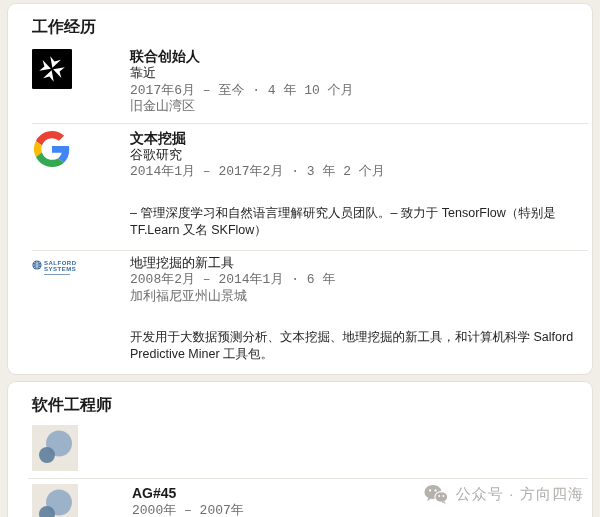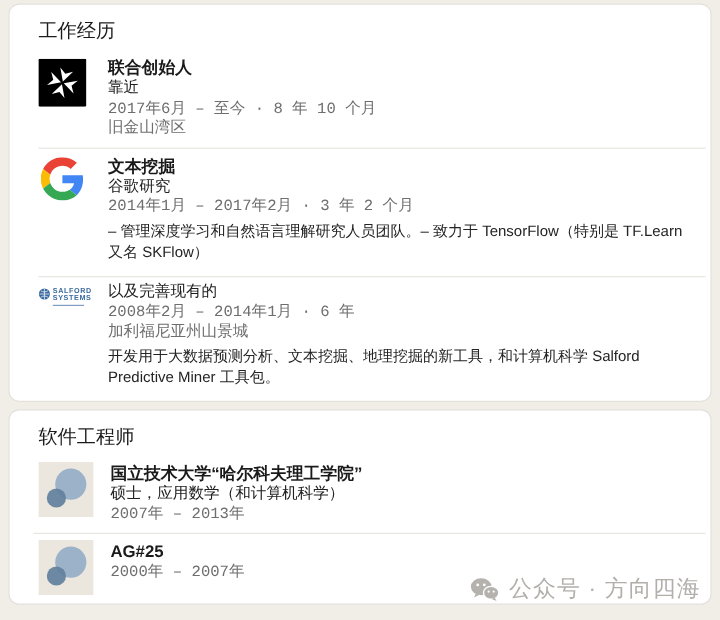--- a/index.html
+++ b/index.html
@@ -10,32 +10,32 @@
     -webkit-font-smoothing:antialiased;
   }
   .card{
     background:#ffffff;border-radius:8px;margin:0 8px;
     box-shadow:0 0 0 1px rgba(0,0,0,0.05);
     overflow:hidden;
   }
   .card.work{margin-top:4px;}
   .card.edu{margin-top:8px;}
   .section-title{
-    font-size:16px;font-weight:400;color:#1b1b1b;
+    font-size:16px;font-weight:700;color:#1b1b1b;
     padding:13px 24px 5px;line-height:20px;
   }
-  .entry{display:flex;padding:5px 10px 7px 24px;}
+  .entry{display:flex;padding:5px 10px 7px 24px;gap:40px;}
   .logo-box{width:42px;flex:none;margin-right:16px;}
   .edu .logo-box{width:46px;margin-right:14px;}
   .entry-body{min-width:0;flex:1;}
   .entry-title{font-size:14px;font-weight:700;color:#1a1a1a;line-height:19px;}
   .entry-line{font-size:13px;color:#202020;line-height:16.5px;font-family:Liberation Mono, monospace;}
   .entry-line.muted{color:#6e6e6e;}
   .entry-desc{
-    margin:4px 0 4px;font-size:12.5px;color:#242424;line-height:17px;
+    margin:24px 0 4px;font-size:12.5px;color:#242424;line-height:17px;
   }
   .divider{height:1px;background:#e8e6e1;margin:0 4px 0 24px;}
   .edu .divider{margin-left:20px;}
 
   
   .kaojin-svg{display:block;width:40px;height:40px;margin-top:2px;}
 
   
   .google-svg{display:block;width:36px;height:36px;margin:2px 0 0 2px;}
 
@@ -49,21 +49,21 @@
   }
   .salford-rule{height:1px;background:#7d9cc0;margin-top:2px;width:26px;}
 
   
   .edu-logo-svg{display:block;width:46px;height:46px;}
 
   
   .watermark{
     position:absolute;right:16px;bottom:13px;
     display:flex;align-items:center;gap:8px;
-    color:#b2afab;font-size:19px;letter-spacing:1px;
+    color:#b2afab;font-size:15px;letter-spacing:1px;
   }
   .wechat-svg{width:24px;height:20px;display:block;}
 </style>
 </head>
 <body>
 
 <div class="card work">
   <div class="section-title">工作经历</div>
 
   <div class="entry">
@@ -74,21 +74,21 @@
           <path d="M50 47 L36 21 L50 30 L64 21 Z"></path>
           <path d="M50 47 L36 21 L50 30 L64 21 Z" transform="rotate(90 50 50)"></path>
           <path d="M50 47 L36 21 L50 30 L64 21 Z" transform="rotate(180 50 50)"></path>
           <path d="M50 47 L36 21 L50 30 L64 21 Z" transform="rotate(270 50 50)"></path>
         </g>
       </svg>
     </div>
     <div class="entry-body">
       <div class="entry-title">联合创始人</div>
       <div class="entry-line">靠近</div>
-      <div class="entry-line muted">2017年6月 – 至今 · 8 年 10 个月</div>
+      <div class="entry-line muted">2017年6月 – 至今 · 4 年 10 个月</div>
       <div class="entry-line muted">旧金山湾区</div>
     </div>
   </div>
 
   <div class="divider"></div>
 
   <div class="entry">
     <div class="logo-box">
       <svg class="google-svg" viewBox="0 0 48 48">
         <path fill="#EA4335" d="M24 9.5c3.54 0 6.71 1.22 9.21 3.6l6.85-6.85C35.9 2.38 30.47 0 24 0 14.62 0 6.51 5.38 2.56 13.22l7.98 6.19C12.43 13.72 17.74 9.5 24 9.5z"></path>
@@ -115,58 +115,53 @@
           <path d="M1 5 H9 M5 0.5 V9.5 M2 2.3 C3.7 3.6 6.3 3.6 8 2.3 M2 7.7 C3.7 6.4 6.3 6.4 8 7.7" stroke="#ffffff" stroke-width="0.6" fill="none"></path>
         </svg>
         <div class="salford-text">
           <span>SALFORD</span>
           <span>SYSTEMS</span>
           <span class="salford-rule"></span>
         </div>
       </div>
     </div>
     <div class="entry-body">
-      <div class="entry-line">以及完善现有的</div>
+      <div class="entry-line">地理挖掘的新工具</div>
       <div class="entry-line muted">2008年2月 – 2014年1月 · 6 年</div>
       <div class="entry-line muted">加利福尼亚州山景城</div>
       <div class="entry-desc">开发用于大数据预测分析、文本挖掘、地理挖掘的新工具，和计算机科学 Salford Predictive Miner 工具包。</div>
     </div>
   </div>
 </div>
 
 <div class="card edu">
   <div class="section-title">软件工程师</div>
 
   <div class="entry">
     <div class="logo-box">
       <svg class="edu-logo-svg" viewBox="0 0 46 46">
         <rect x="0" y="0" width="46" height="46" fill="#ece7de"></rect>
         <circle cx="27" cy="18.5" r="13" fill="#9cb2c9"></circle>
         <circle cx="15" cy="30" r="8" fill="#62809d" fill-opacity="0.92"></circle>
       </svg>
     </div>
-    <div class="entry-body">
-      <div class="entry-title">国立技术大学“哈尔科夫理工学院”</div>
-      <div class="entry-line">硕士，应用数学（和计算机科学）</div>
-      <div class="entry-line muted">2007年 – 2013年</div>
-    </div>
   </div>
 
   <div class="divider"></div>
 
   <div class="entry">
     <div class="logo-box">
       <svg class="edu-logo-svg" viewBox="0 0 46 46">
         <rect x="0" y="0" width="46" height="46" fill="#ece7de"></rect>
         <circle cx="27" cy="18.5" r="13" fill="#9cb2c9"></circle>
         <circle cx="15" cy="30" r="8" fill="#62809d" fill-opacity="0.92"></circle>
       </svg>
     </div>
     <div class="entry-body">
-      <div class="entry-title">AG#25</div>
+      <div class="entry-title">AG#45</div>
       <div class="entry-line muted">2000年 – 2007年</div>
     </div>
   </div>
 </div>
 
 <div class="watermark">
   <svg class="wechat-svg" viewBox="0 0 24 20">
     <ellipse cx="9" cy="8" rx="8.6" ry="7.1" fill="#b5b2ae"></ellipse>
     <path d="M4.5 13.5 L3 17 L7.5 14.6 Z" fill="#b5b2ae"></path>
     <circle cx="6.1" cy="6.4" r="1.15" fill="#ffffff"></circle>

